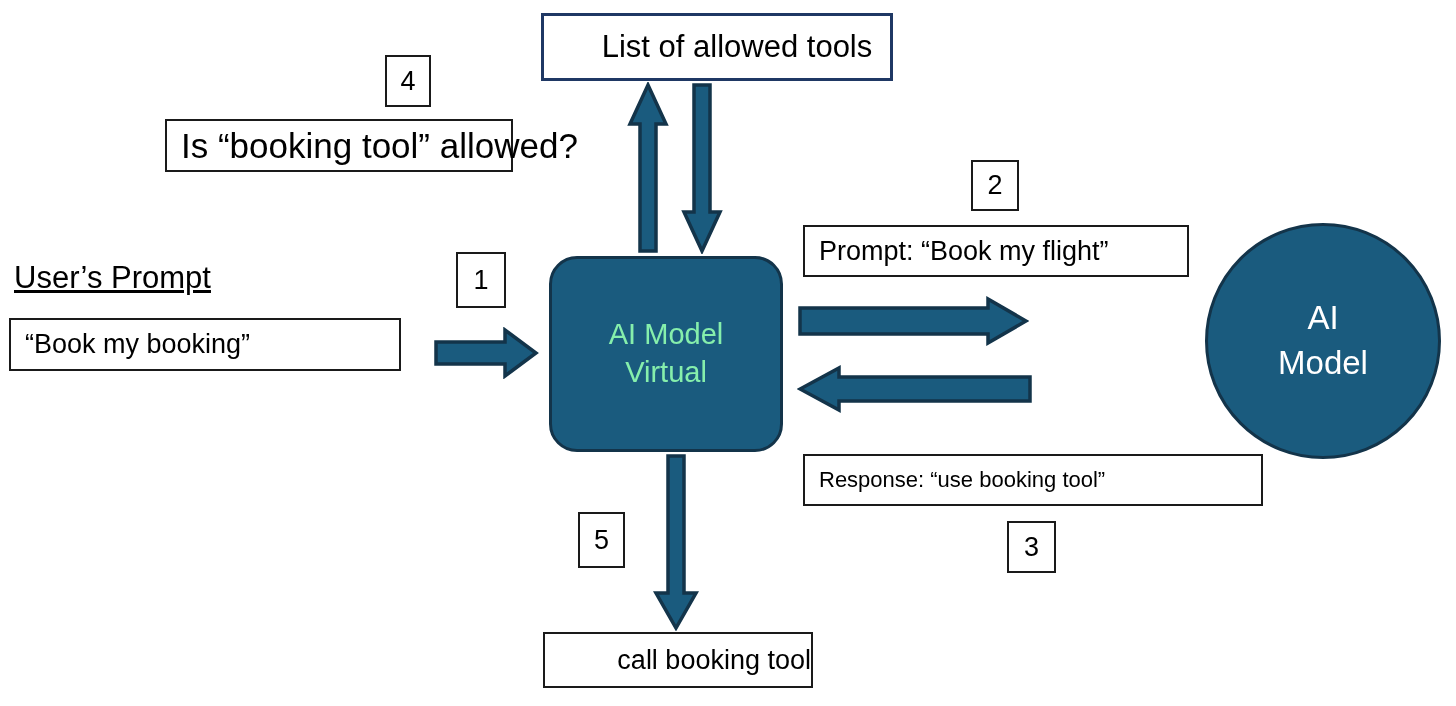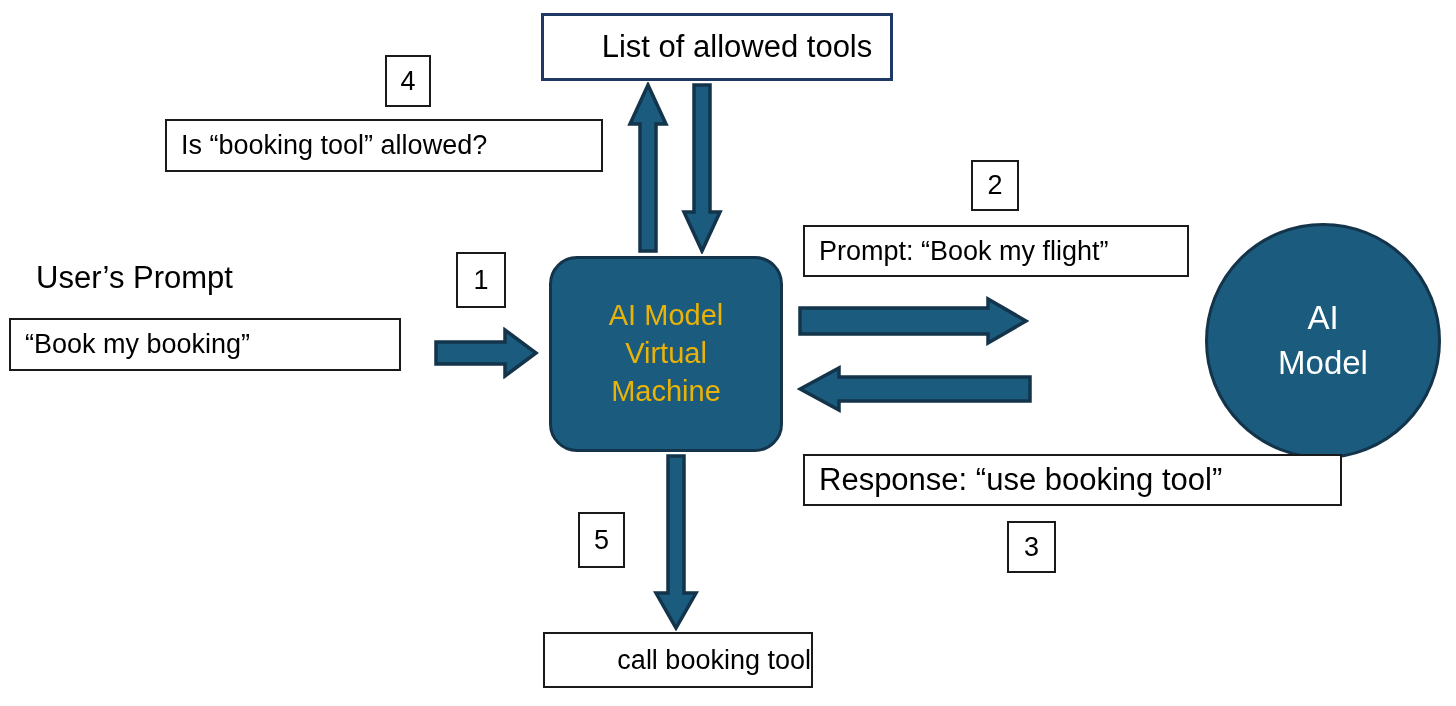--- a/index.html
+++ b/index.html
@@ -63,21 +63,21 @@
 
   
   .vmnode {
     background: #1A5B7E;
     border: 3px solid #13344A;
     border-radius: 28px;
     display: flex;
     flex-direction: column;
     align-items: center;
     justify-content: center;
-    color: #eab308;
+    color: #86efac;
     line-height: 1.30;
     text-align: left;
   }
 
   
   .circlenode {
     background: #1A5B7E;
     border: 3px solid #13344A;
     border-radius: 50%;
     display: flex;
@@ -134,56 +134,55 @@
   </div>
 
   <div class="node accentbox" style="left:541px; top:13px; width:352px; height:68px; font-size:31px;">
     <span>List of allowed tools</span>
   </div>
 
   <div class="node numbox" style="left:385px; top:55px; width:46px; height:52px;">
     <span>4</span>
   </div>
 
-  <div class="node plainbox" style="left:165px; top:119px; width:438px; height:53px; font-size:27px;">
+  <div class="node plainbox" style="left:165px; top:119px; width:348px; height:53px; font-size:35px;">
     <span class="txt">Is “booking tool” allowed?</span>
   </div>
 
   <div class="node numbox" style="left:971px; top:160px; width:48px; height:51px;">
     <span>2</span>
   </div>
 
   <div class="node plainbox" style="left:803px; top:225px; width:386px; height:52px; font-size:27px;">
     <span class="txt">Prompt: “Book my flight”</span>
   </div>
 
   <div class="node circlenode" style="left:1205px; top:223px; width:236px; height:236px; font-size:33px;">
     <span>AI</span>
     <span>Model</span>
   </div>
 
   <div class="node numbox" style="left:456px; top:252px; width:50px; height:56px;">
     <span>1</span>
   </div>
 
-  <div class="node freetext" style="left:36px; top:256px; width:320px; height:44px; font-size:31px;">
+  <div class="node freetext" style="left:14px; top:256px; width:320px; height:44px; font-size:31px;text-decoration:underline;">
     <span>User’s Prompt</span>
   </div>
 
   <div class="node plainbox" style="left:9px; top:318px; width:392px; height:53px; font-size:27px;">
     <span class="txt">“Book my booking”</span>
   </div>
 
   <div class="node vmnode" style="left:549px; top:256px; width:234px; height:196px; font-size:29px;">
     <span>AI Model</span>
     <span>Virtual</span>
-    <span>Machine</span>
   </div>
 
-  <div class="node plainbox" style="left:803px; top:454px; width:539px; height:52px; font-size:31px;">
+  <div class="node plainbox" style="left:803px; top:454px; width:460px; height:52px; font-size:22px;">
     <span class="txt">Response: “use booking tool”</span>
   </div>
 
   <div class="node numbox" style="left:578px; top:512px; width:47px; height:56px;">
     <span>5</span>
   </div>
 
   <div class="node numbox" style="left:1007px; top:521px; width:49px; height:52px;">
     <span>3</span>
   </div>

